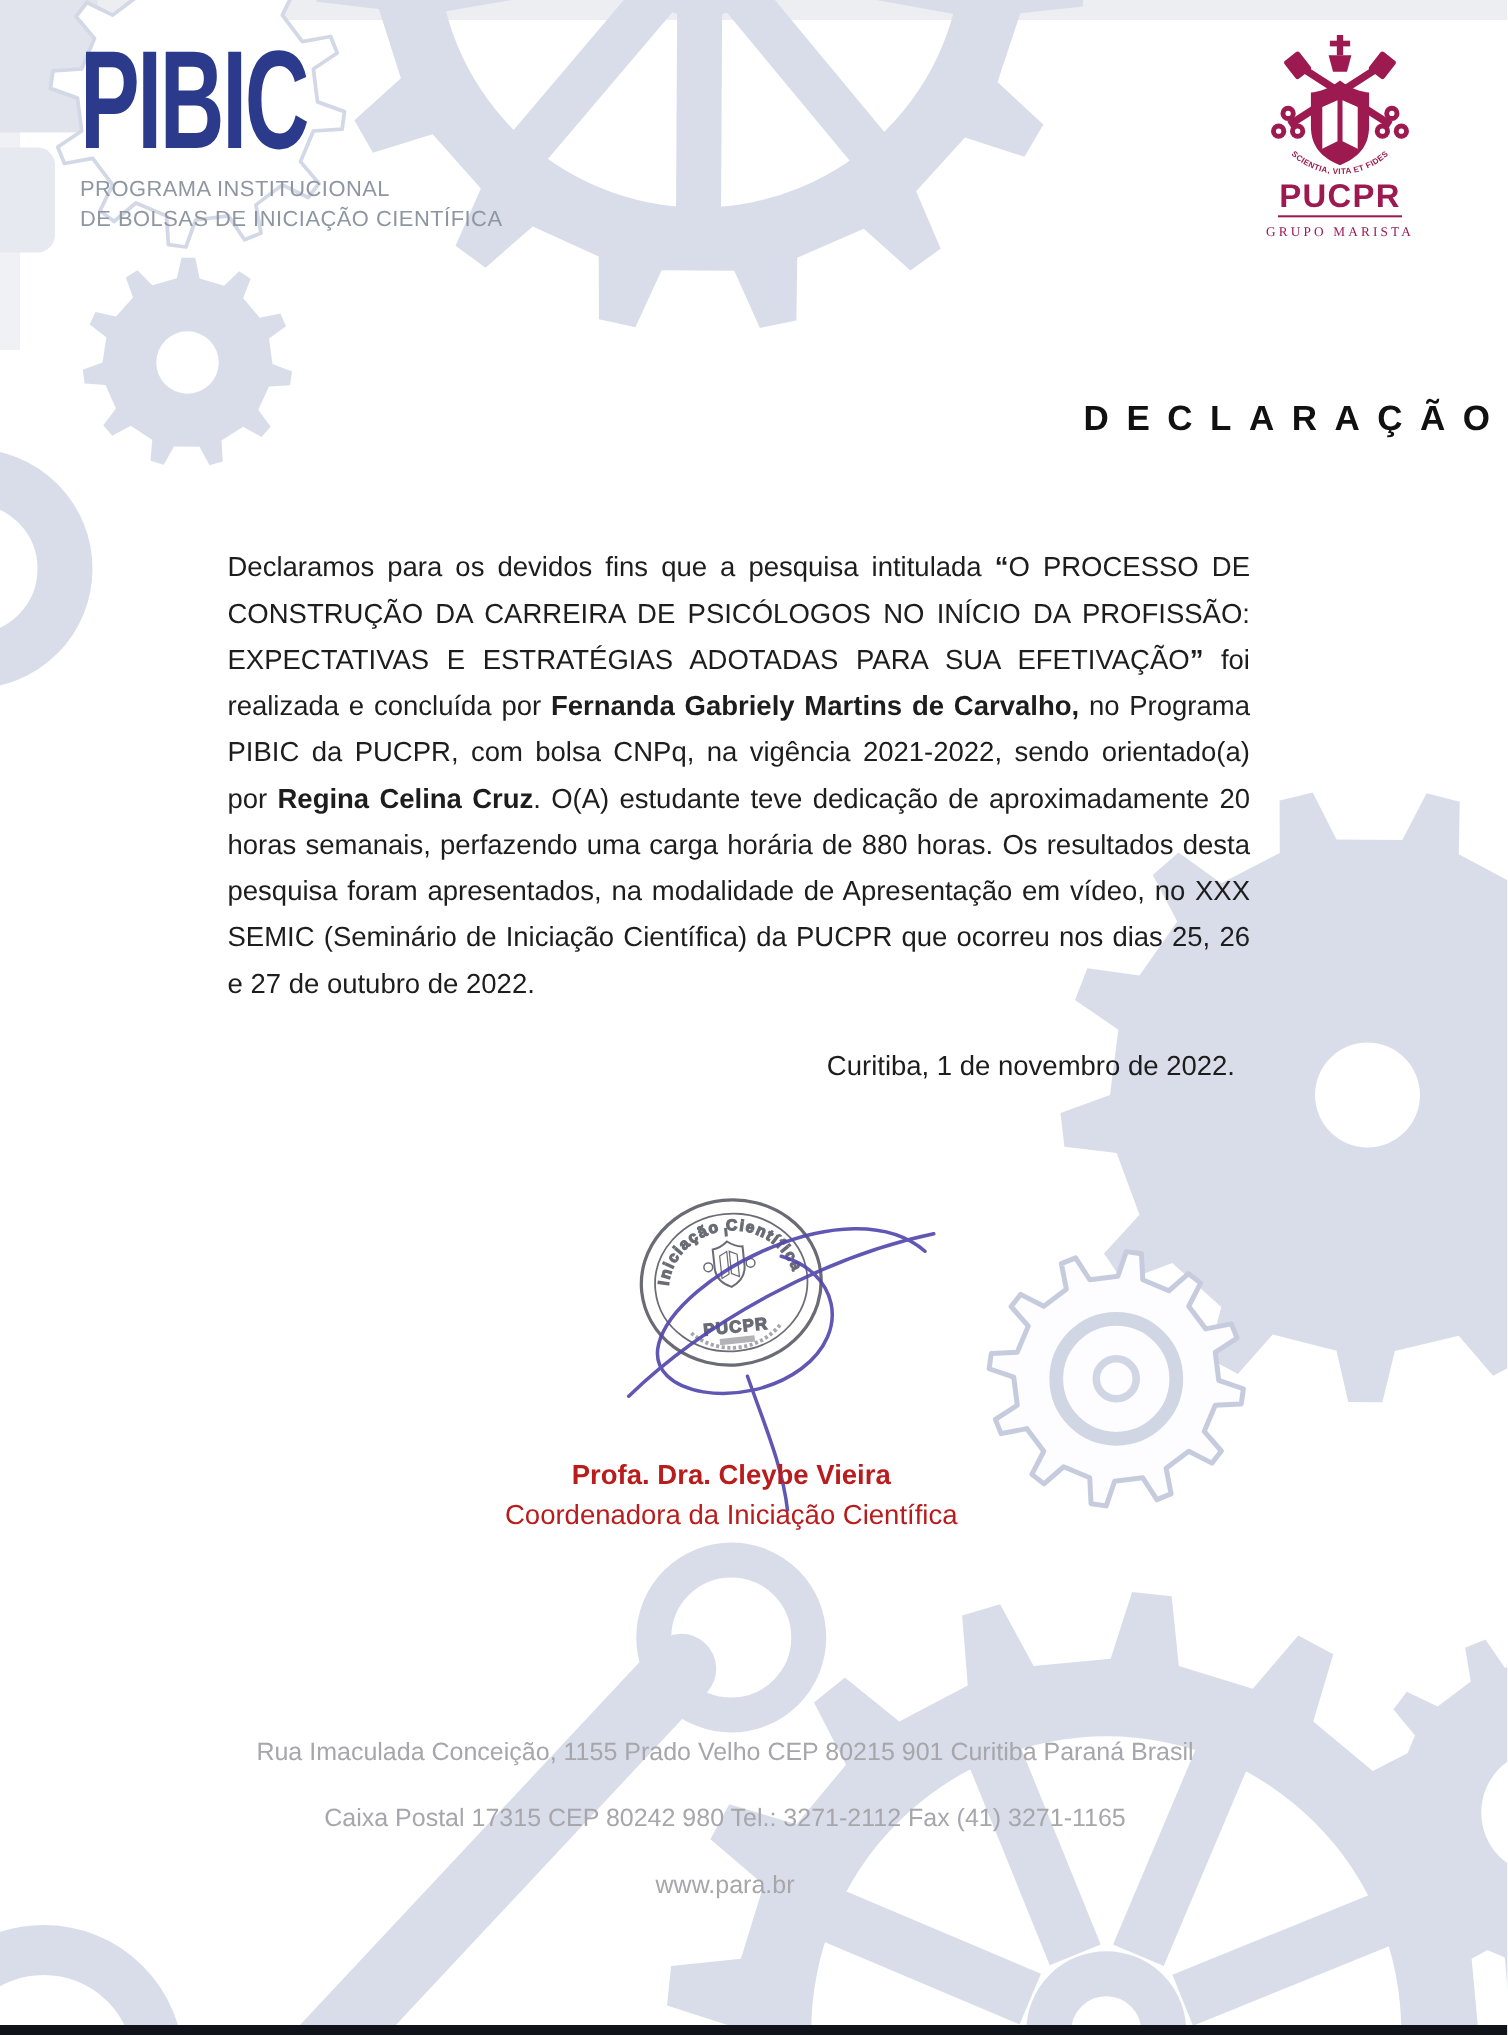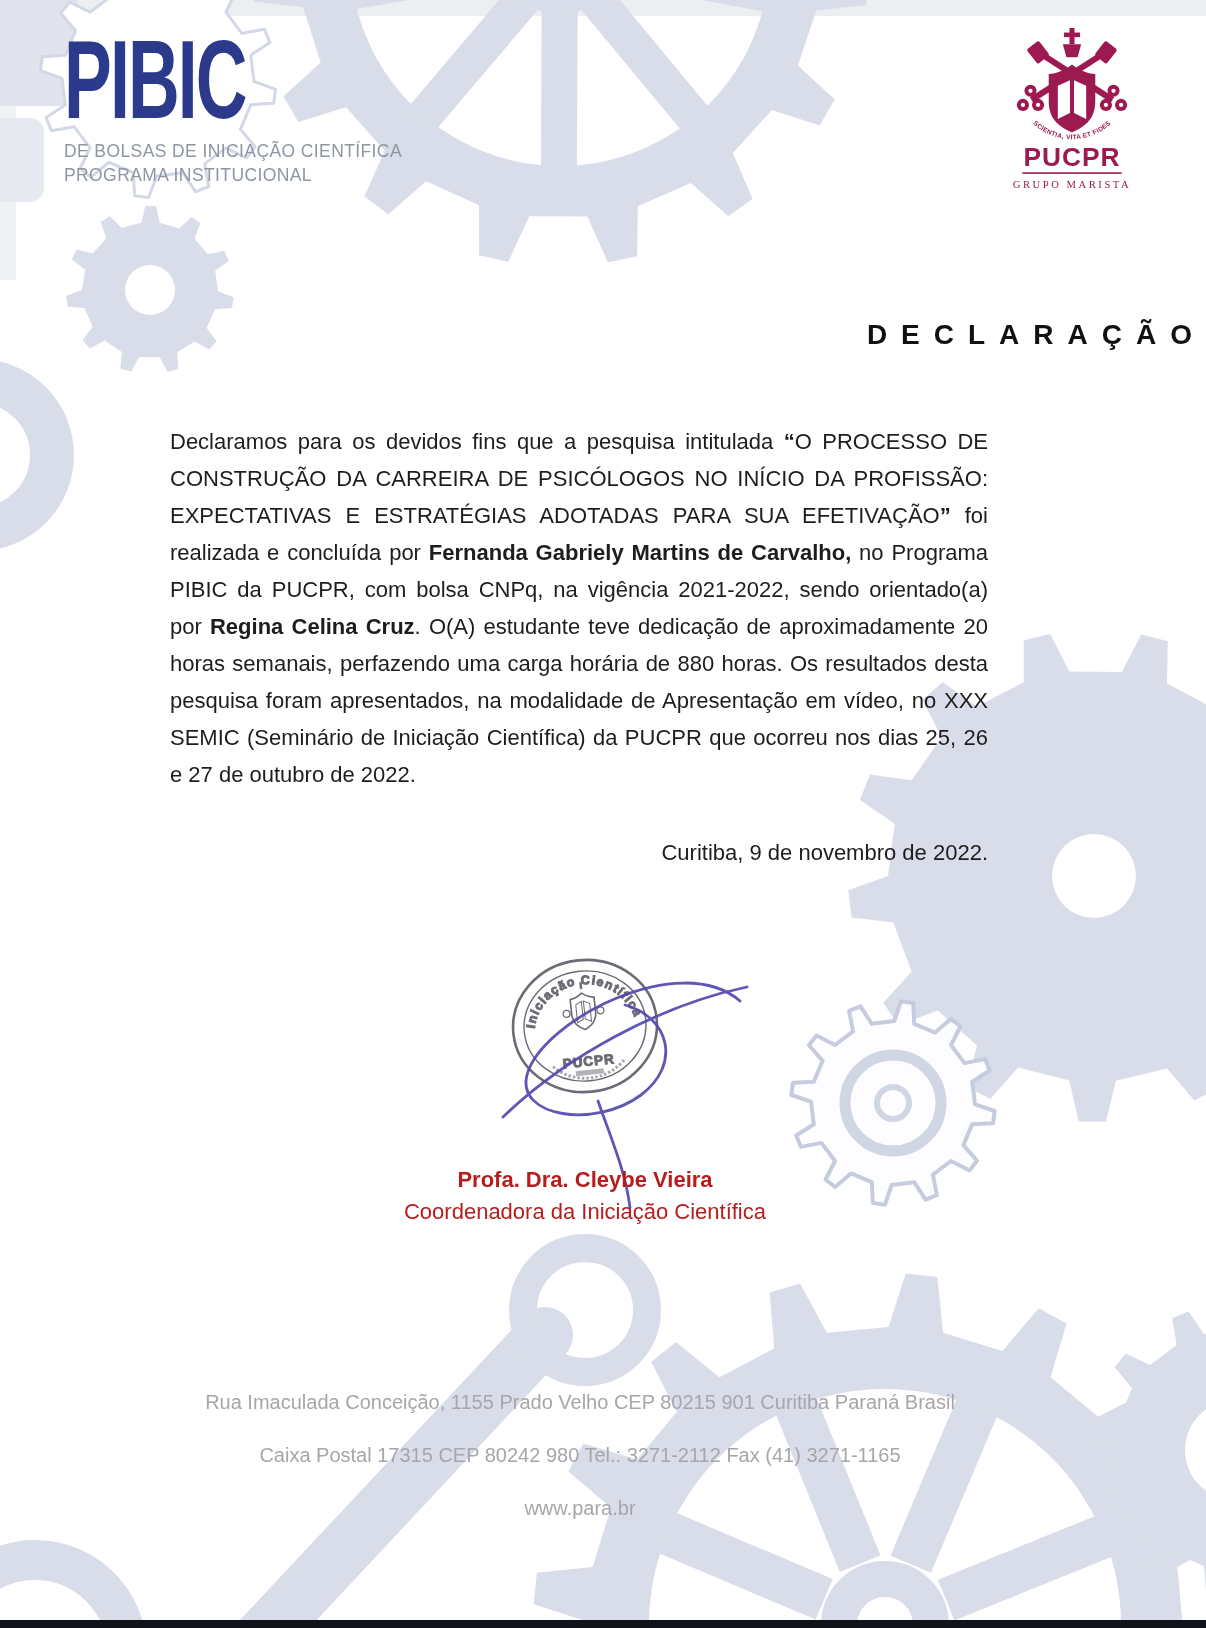--- a/index.html
+++ b/index.html
@@ -21,21 +21,21 @@
 
   
   .crest{left:1010px;top:28px;width:124px;height:166px;}
 
   .doc-title{
     left:0;top:300px;width:100%;text-align:right;
     font-size:28px;font-weight:700;letter-spacing:14px;text-indent:14px;color:#111;
   }
 
   .body-par{
-    left:170px;top:423px;width:818px;margin:0;
+    left:170px;top:423px;width:818px;margin:12px;
     font-size:22px;line-height:37px;text-align:justify;color:var(--text,#1d1d1d);
   }
   .b{font-weight:700;}
 
   .date-line{
     left:170px;top:840px;width:818px;text-align:right;
     font-size:22px;color:var(--text,#1d1d1d);
   }
 
   .stamp-svg{left:445px;top:905px;width:340px;height:310px;}
@@ -90,22 +90,22 @@
         <line x1="255" y1="1645" x2="545" y2="1335" stroke="#d0d5e4" stroke-width="56" stroke-linecap="round"></line>
         <circle cx="585" cy="1310" r="62" fill="none" stroke="#d0d5e4" stroke-width="28"></circle>
         <circle cx="35" cy="1652" r="92" fill="none" stroke="#d0d5e4" stroke-width="40"></circle>
         <path d="M1355.0,1451.9 L1380.5,1461.5 L1378.1,1478.9 L1350.9,1481.1 L1338.0,1511.6 L1355.3,1532.7 L1344.5,1546.6 L1319.9,1534.9 L1293.4,1554.9 L1297.9,1581.8 L1281.6,1588.4 L1266.1,1565.9 L1233.1,1570.0 L1223.5,1595.5 L1206.1,1593.1 L1203.9,1565.9 L1173.4,1553.0 L1152.3,1570.3 L1138.4,1559.5 L1150.1,1534.9 L1130.1,1508.4 L1103.2,1512.9 L1096.6,1496.6 L1119.1,1481.1 L1115.0,1448.1 L1089.5,1438.5 L1091.9,1421.1 L1119.1,1418.9 L1132.0,1388.4 L1114.7,1367.3 L1125.5,1353.4 L1150.1,1365.1 L1176.6,1345.1 L1172.1,1318.2 L1188.4,1311.6 L1203.9,1334.1 L1236.9,1330.0 L1246.5,1304.5 L1263.9,1306.9 L1266.1,1334.1 L1296.6,1347.0 L1317.7,1329.7 L1331.6,1340.5 L1319.9,1365.1 L1339.9,1391.6 L1366.8,1387.1 L1373.4,1403.4 L1350.9,1418.9Z M 1285,1450 A 50,50 0 1 0 1185,1450 A 50,50 0 1 0 1285,1450 Z" fill-rule="evenodd" fill="#d0d5e4" stroke="none" stroke-width="0" stroke-linejoin="round"></path>
       </g>
     </svg>
 
   <div class="layer pibic">
     <div class="pibic-acronym">PIBIC</div>
     <div class="pibic-sub">
+      <div>PROGRAMA INSTITUCIONAL</div>
       <div>DE BOLSAS DE INICIAÇÃO CIENTÍFICA</div>
-      <div>PROGRAMA INSTITUCIONAL</div>
     </div>
   </div>
 
   <svg class="layer crest" viewBox="0 0 122 164">
     <g fill="var(--maroon,#9c1a50)">
       <g>
         <rect x="58.5" y="0" width="5" height="16"></rect>
         <rect x="53" y="4.5" width="16" height="4.5"></rect>
         <path d="M52,16 h18 l-3.5,13 h-11 Z"></path>
       </g>
@@ -141,21 +141,21 @@
       <text x="61" y="136" text-anchor="middle" font-size="26" font-weight="bold" letter-spacing="1">PUCPR</text>
       <rect x="12" y="142.5" width="98" height="1.6"></rect>
       <text x="61" y="158.5" text-anchor="middle" font-size="10.5" letter-spacing="2.5" font-family="Liberation Serif, serif">GRUPO MARISTA</text>
     </g>
   </svg>
 
   <h1 class="layer doc-title">DECLARAÇÃO</h1>
 
   <p class="layer body-par"><span>Declaramos para os devidos fins que a pesquisa intitulada </span><span class="b">“</span><span>O PROCESSO DE CONSTRUÇÃO DA CARREIRA DE PSICÓLOGOS NO INÍCIO DA PROFISSÃO: EXPECTATIVAS E ESTRATÉGIAS ADOTADAS PARA SUA EFETIVAÇÃO</span><span class="b">”</span><span> foi realizada e concluída por </span><span class="b">Fernanda Gabriely Martins de Carvalho,</span><span> no Programa PIBIC da PUCPR, com bolsa CNPq, na vigência 2021-2022, sendo orientado(a) por </span><span class="b">Regina Celina Cruz</span><span>. O(A) estudante teve dedicação de aproximadamente 20 horas semanais, perfazendo uma carga horária de 880 horas. Os resultados desta pesquisa foram apresentados, na modalidade de Apresentação em vídeo, no XXX SEMIC (Seminário de Iniciação Científica) da PUCPR que ocorreu nos dias 25, 26 e 27 de outubro de 2022.</span></p>
 
-  <div class="layer date-line">Curitiba, 9 de novembro de 2022.</div>
+  <div class="layer date-line">Curitiba, 1 de novembro de 2022.</div>
 
   <svg class="layer stamp-svg" viewBox="0 0 340 310">
     <g transform="rotate(-6 140 121)" opacity="0.82" stroke="#4b4b57" fill="none">
       <ellipse cx="140" cy="121" rx="72" ry="66" stroke-width="2.6"></ellipse>
       <ellipse cx="140" cy="121" rx="61" ry="55" stroke-width="1.4"></ellipse>
       <path id="stampArc" d="M 94,148 A 51,48 0 1 1 186,148" stroke="none"></path>
       <text font-size="12.5" font-weight="bold" fill="#4b4b57" letter-spacing="1.2">
         <textPath href="#stampArc" startOffset="50%" text-anchor="middle">Iniciação Científica</textPath>
       </text>
       <g transform="translate(140,112)">

